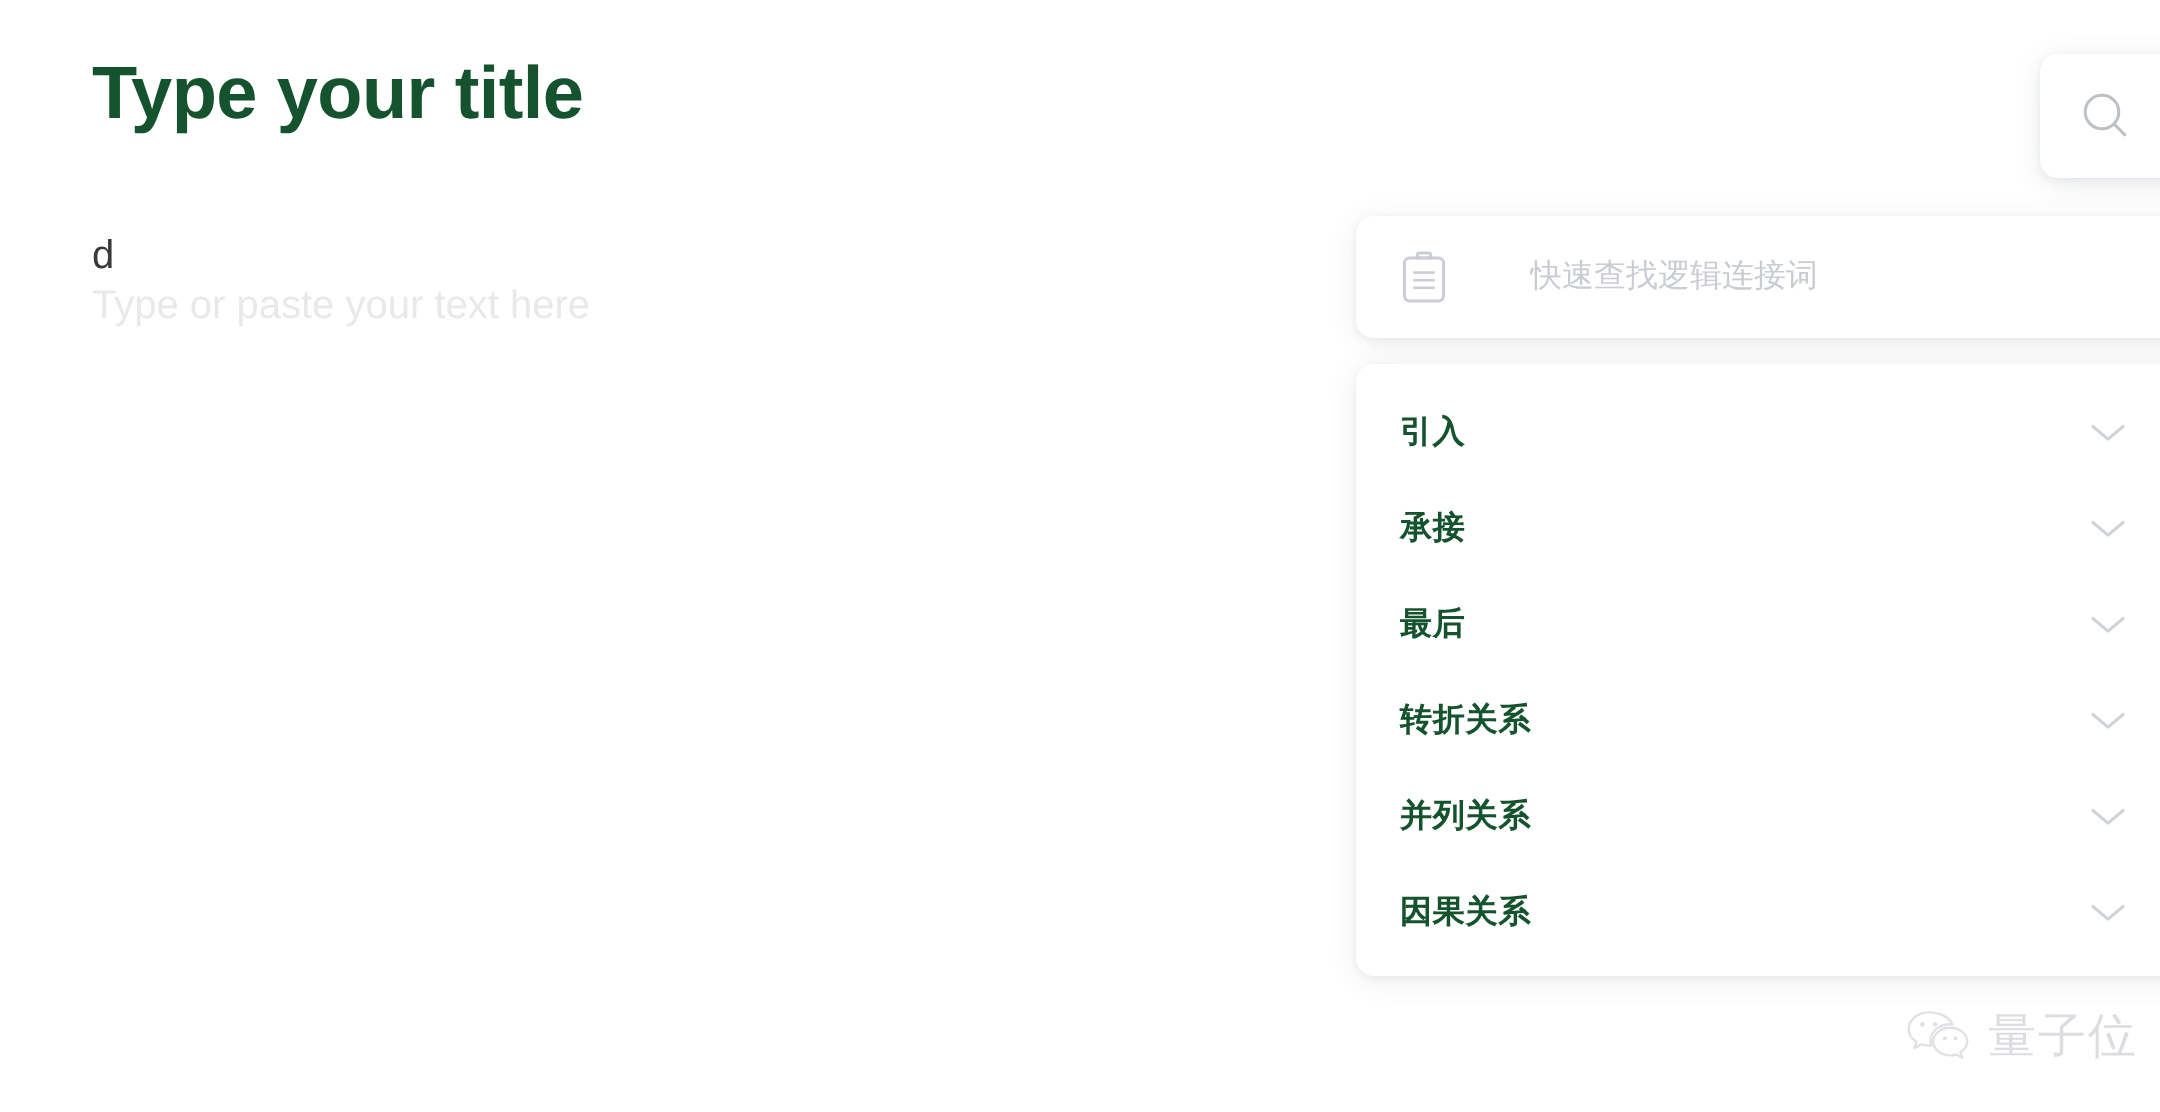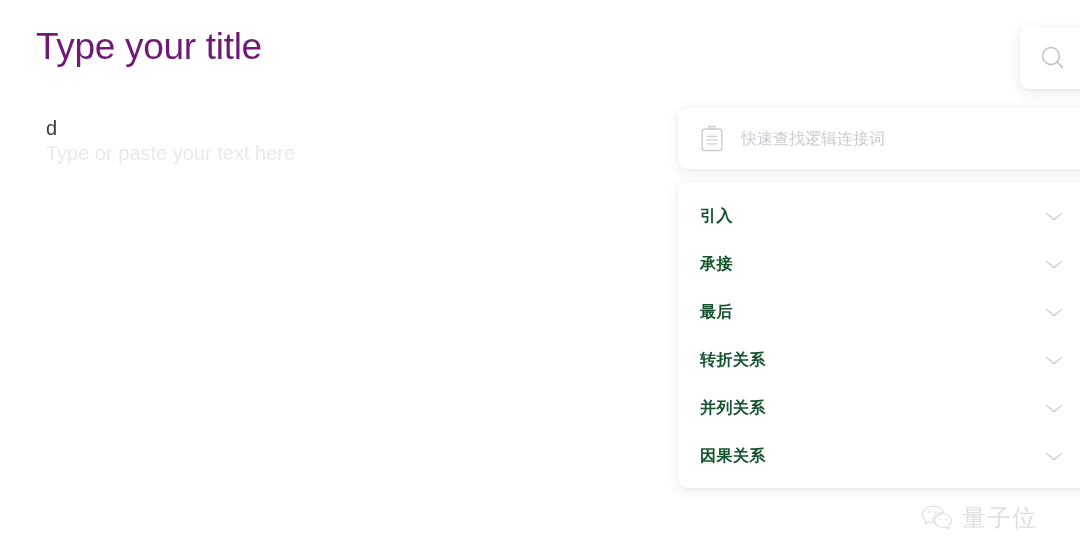--- a/index.html
+++ b/index.html
@@ -21,26 +21,26 @@
     position: absolute;
     left: 0;
     top: 0;
     width: 1080px;
     height: 556px;
     background: #ffffff;
   }
 
   .doc-title {
     position: absolute;
-    left: 36px;
+    left: 46px;
     top: 26px;
     font-size: 37px;
-    font-weight: normal;
+    font-weight: bold;
     letter-spacing: -0.3px;
-    color: #701a75;
+    color: #14532d;
     white-space: nowrap;
     user-select: none;
   }
 
   .body-line {
     position: absolute;
     left: 46px;
     top: 114px;
     height: 28px;
     white-space: nowrap;
@@ -111,21 +111,21 @@
     height: 28px;
     margin-left: 21px;
     flex: 0 0 auto;
     display: block;
   }
 
   .panel-search-input {
     border: 0;
     outline: 0;
     background: transparent;
-    margin-left: 16px;
+    margin-left: 40px;
     font-family: "Liberation Sans", "DejaVu Sans", sans-serif;
     font-size: 16px;
     color: #ef4444;
     width: 300px;
     height: 100%;
   }
   .panel-search-input::placeholder { color: #c9ccd1; }
 
   .panel-list {
     position: absolute;
@@ -162,21 +162,21 @@
     top: 50%;
     transform: translateY(-50%);
     width: 20px;
     height: 12px;
     display: block;
   }
 
   
   .watermark {
     position: absolute;
-    left: 920px;
+    left: 952px;
     top: 504px;
     display: flex;
     align-items: center;
     gap: 8px;
     opacity: 0.5;
     user-select: none;
   }
 
   .wm-logo { width: 34px; height: 28px; display: block; }
 

